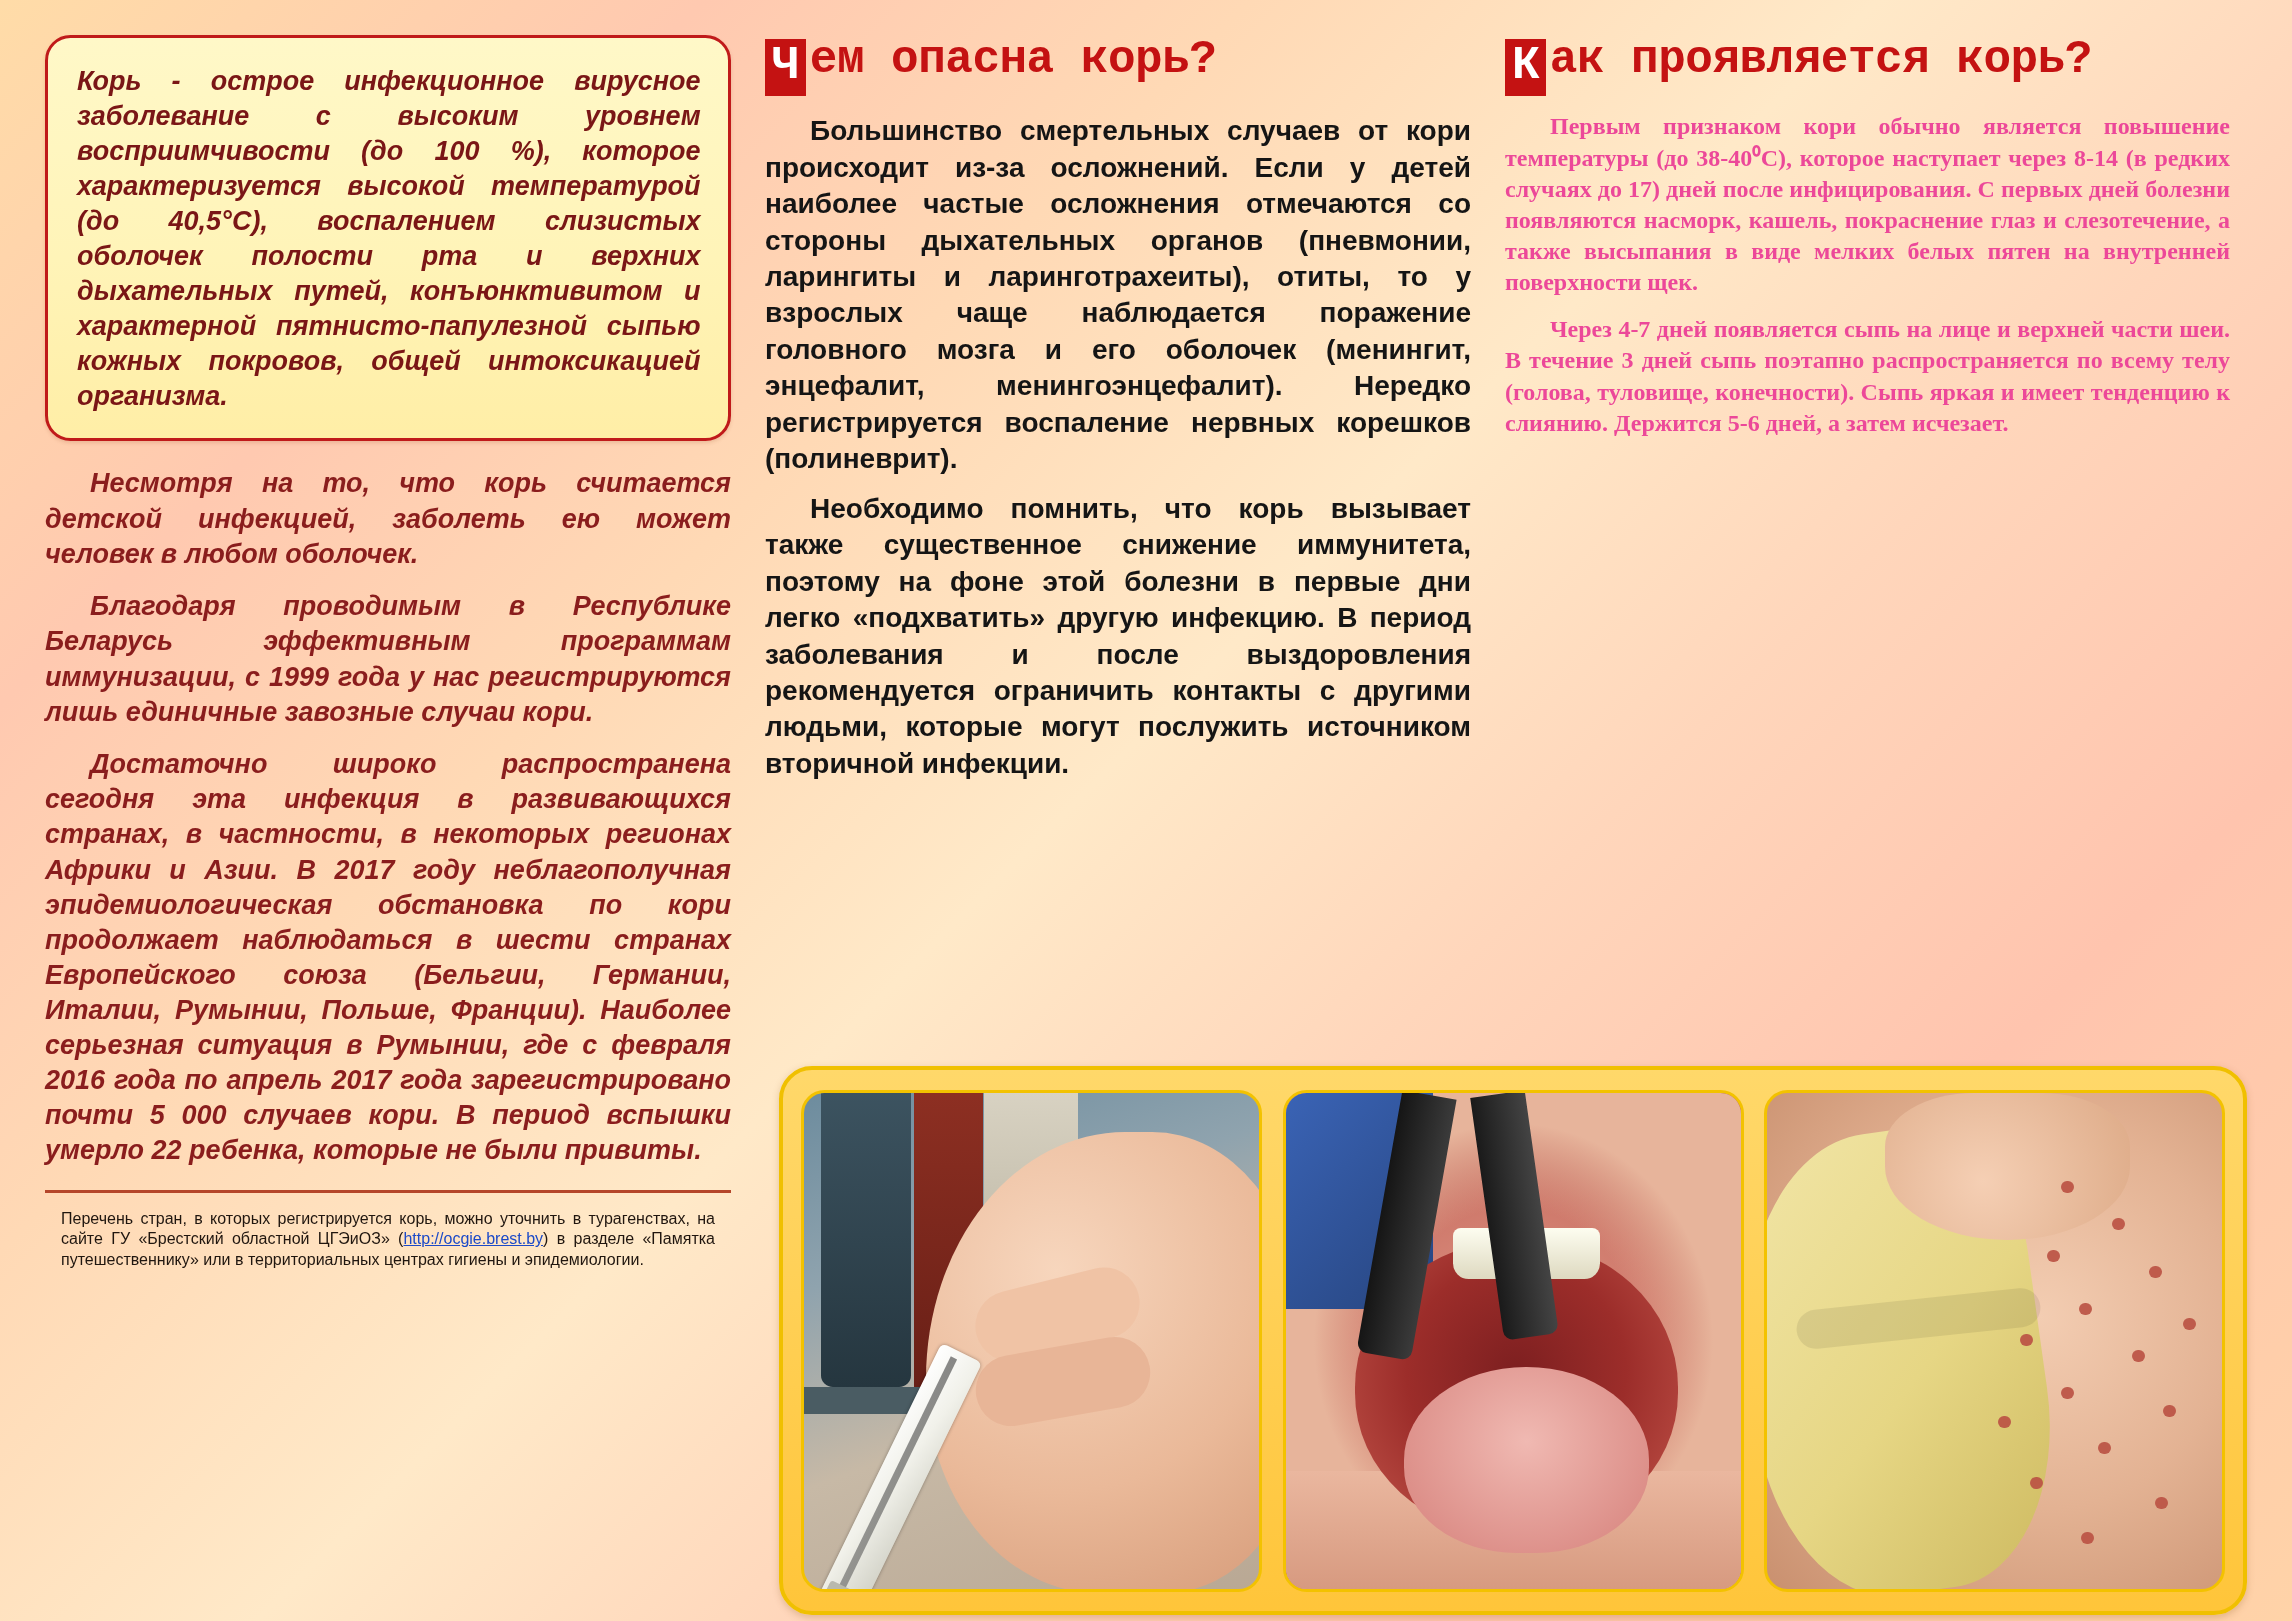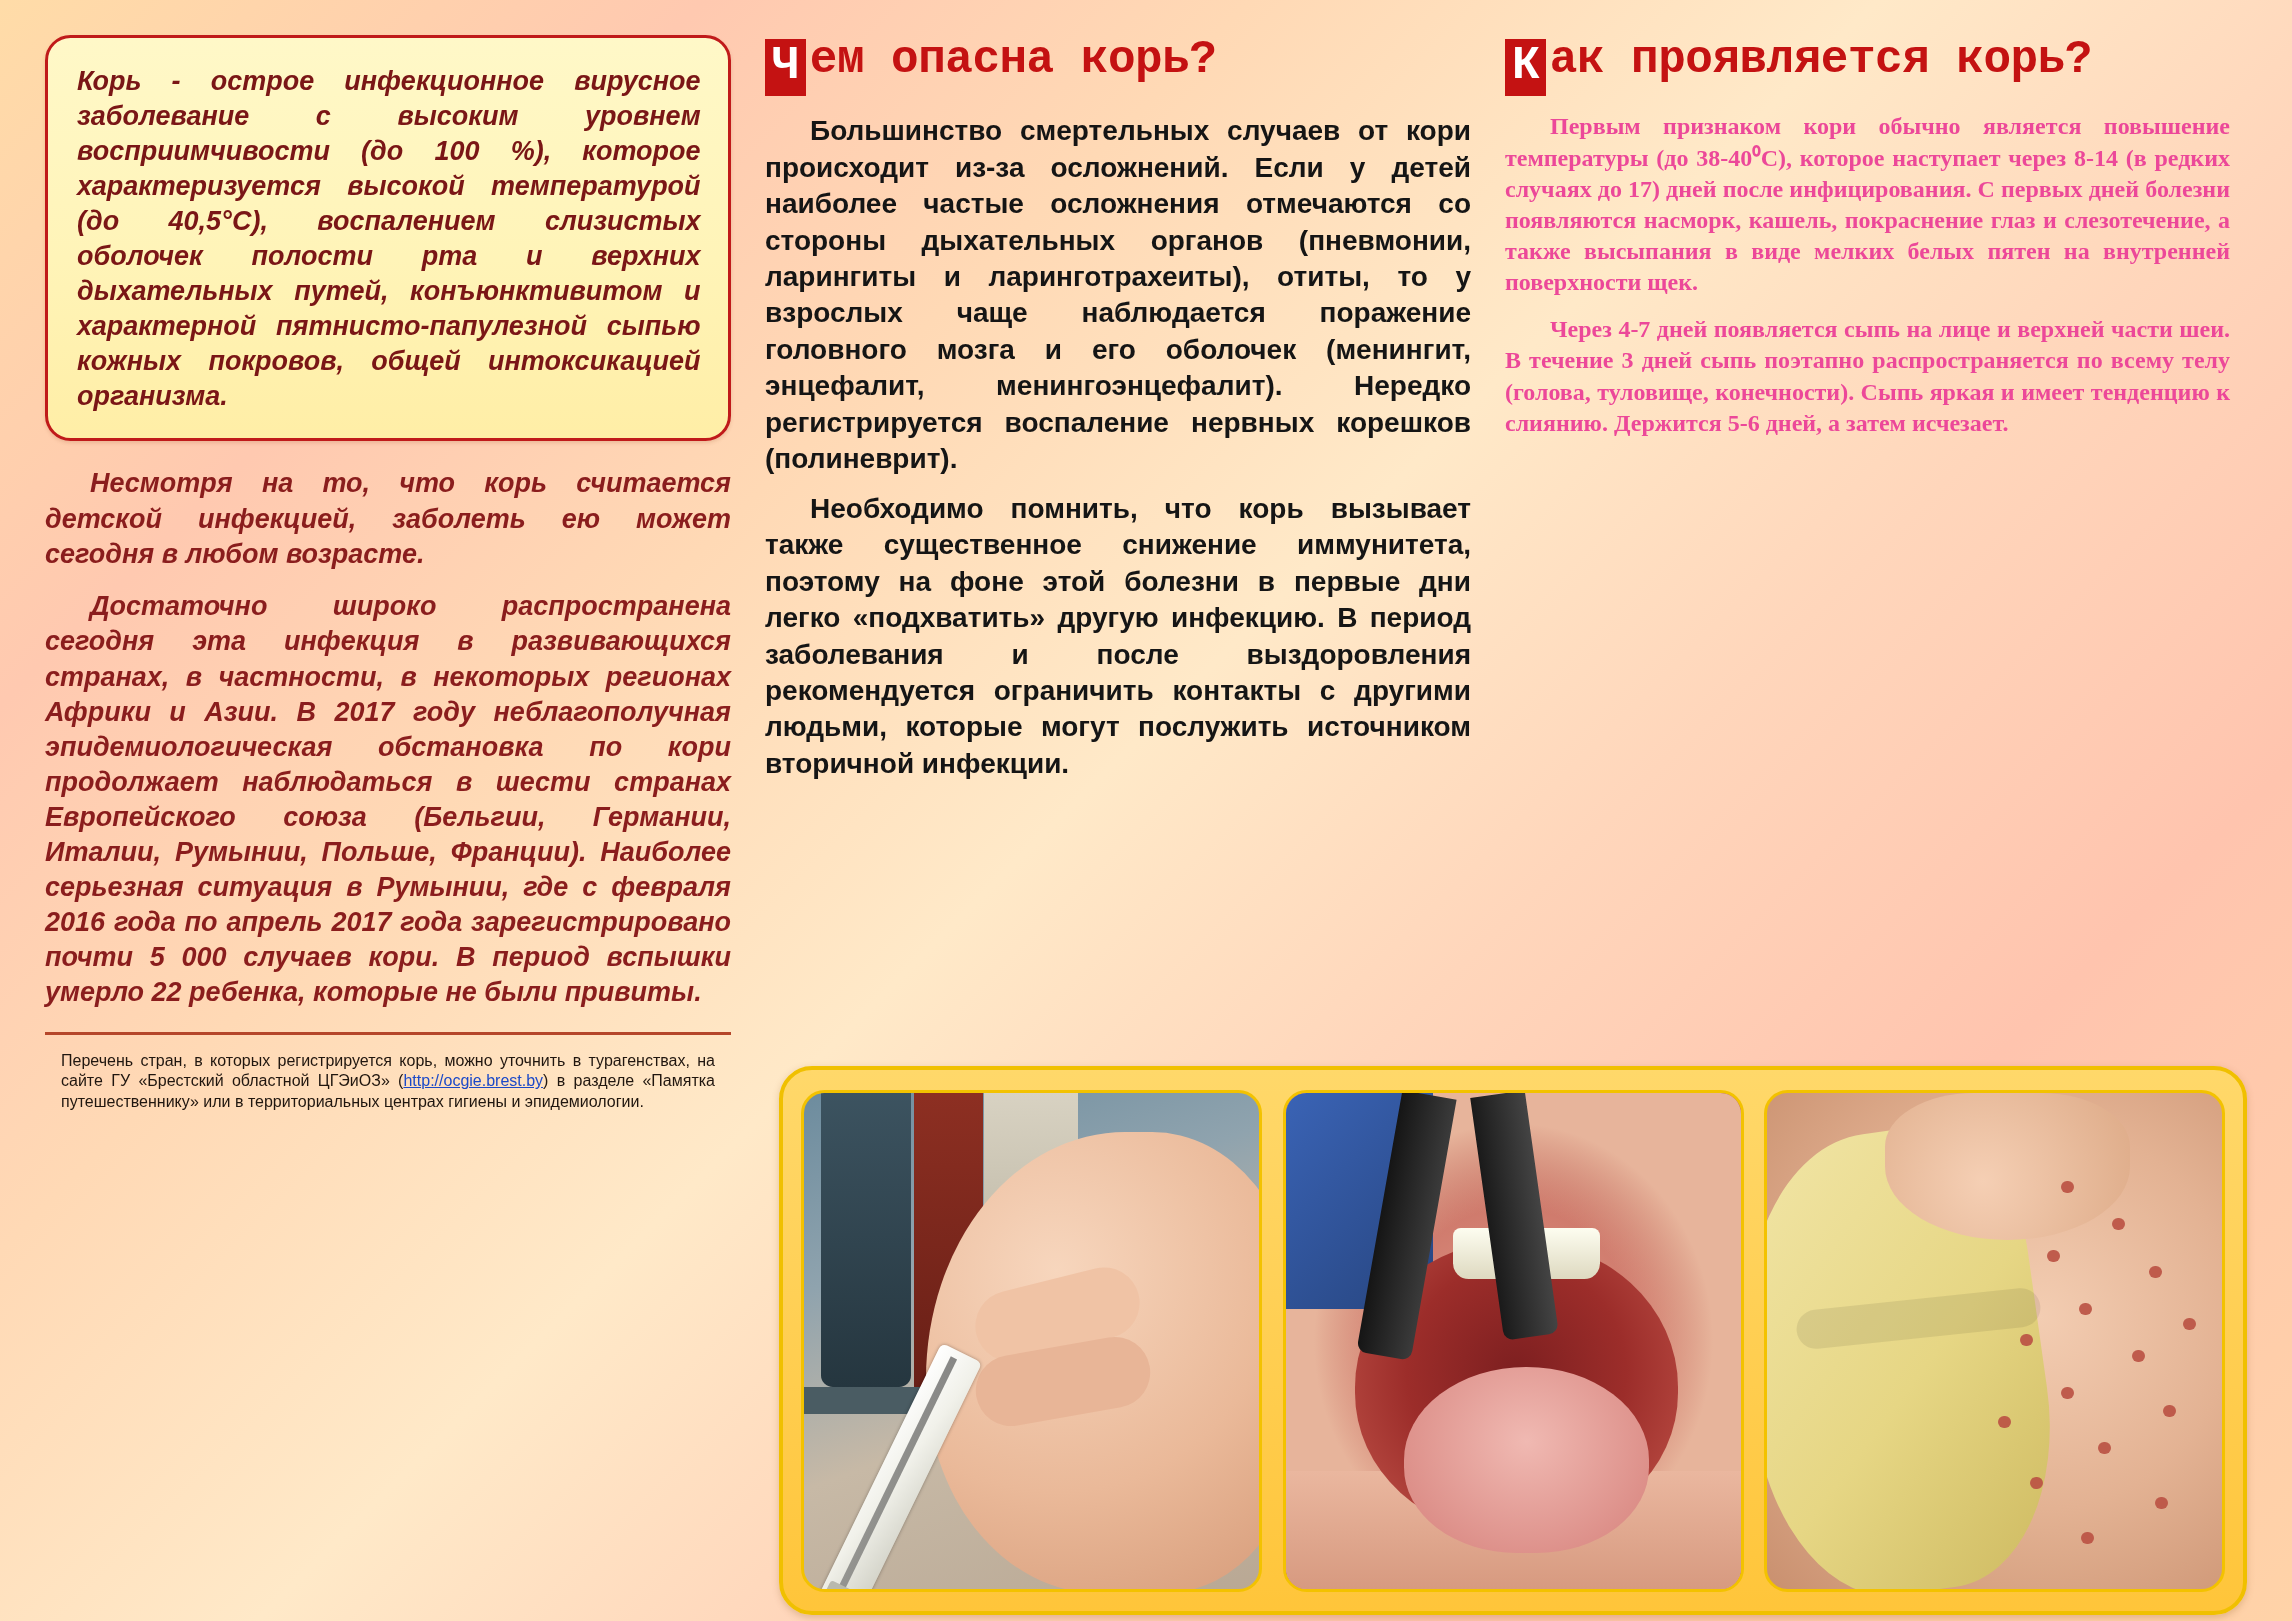--- a/index.html
+++ b/index.html
@@ -192,21 +192,22 @@
 <body>
 
 <div class="page">
 
   <div class="col col-left">
 
     <div class="definition-box">
       <p>Корь - острое инфекционное вирусное заболевание с высоким уровнем восприимчивости (до 100 %), которое характеризуется высокой температурой (до 40,5°С), воспалением слизистых оболочек полости рта и верхних дыхательных путей, конъюнктивитом и характерной пятнисто-папулезной сыпью кожных покровов, общей интоксикацией организма.</p>
     </div>
 
-    <p class="lead-para">Несмотря на то, что корь считается детской инфекцией, заболеть ею может сегодня в любом возрасте.</p>
+    <p class="lead-para">Несмотря на то, что корь считается детской инфекцией, заболеть ею может человек в любом оболочек.</p>
+    <p class="body-para">Благодаря проводимым в Республике Беларусь эффективным программам иммунизации, с 1999 года у нас регистрируются лишь единичные завозные случаи кори.</p>
     <p class="body-para">Достаточно широко распространена сегодня эта инфекция в развивающихся странах, в частности, в некоторых регионах Африки и Азии. В 2017 году неблагополучная эпидемиологическая обстановка по кори продолжает наблюдаться в шести странах Европейского союза (Бельгии, Германии, Италии, Румынии, Польше, Франции). Наиболее серьезная ситуация в Румынии, где с февраля 2016 года по апрель 2017 года зарегистрировано почти 5 000 случаев кори. В период вспышки умерло 22 ребенка, которые не были привиты.</p>
 
     <div class="rule"></div>
 
     <p class="footnote"><span>Перечень стран, в которых регистрируется корь, можно уточнить в турагенствах, на сайте ГУ «Брестский областной ЦГЭиОЗ» (</span><a href="#">http://ocgie.brest.by</a><span>) в разделе «Памятка путешественнику» или в территориальных центрах гигиены и эпидемиологии.</span></p>
   </div>
 
   <div class="col col-mid">
     <h2 class="heading"><span class="dropcap">Ч</span><span>ем опасна корь?</span></h2>
 

